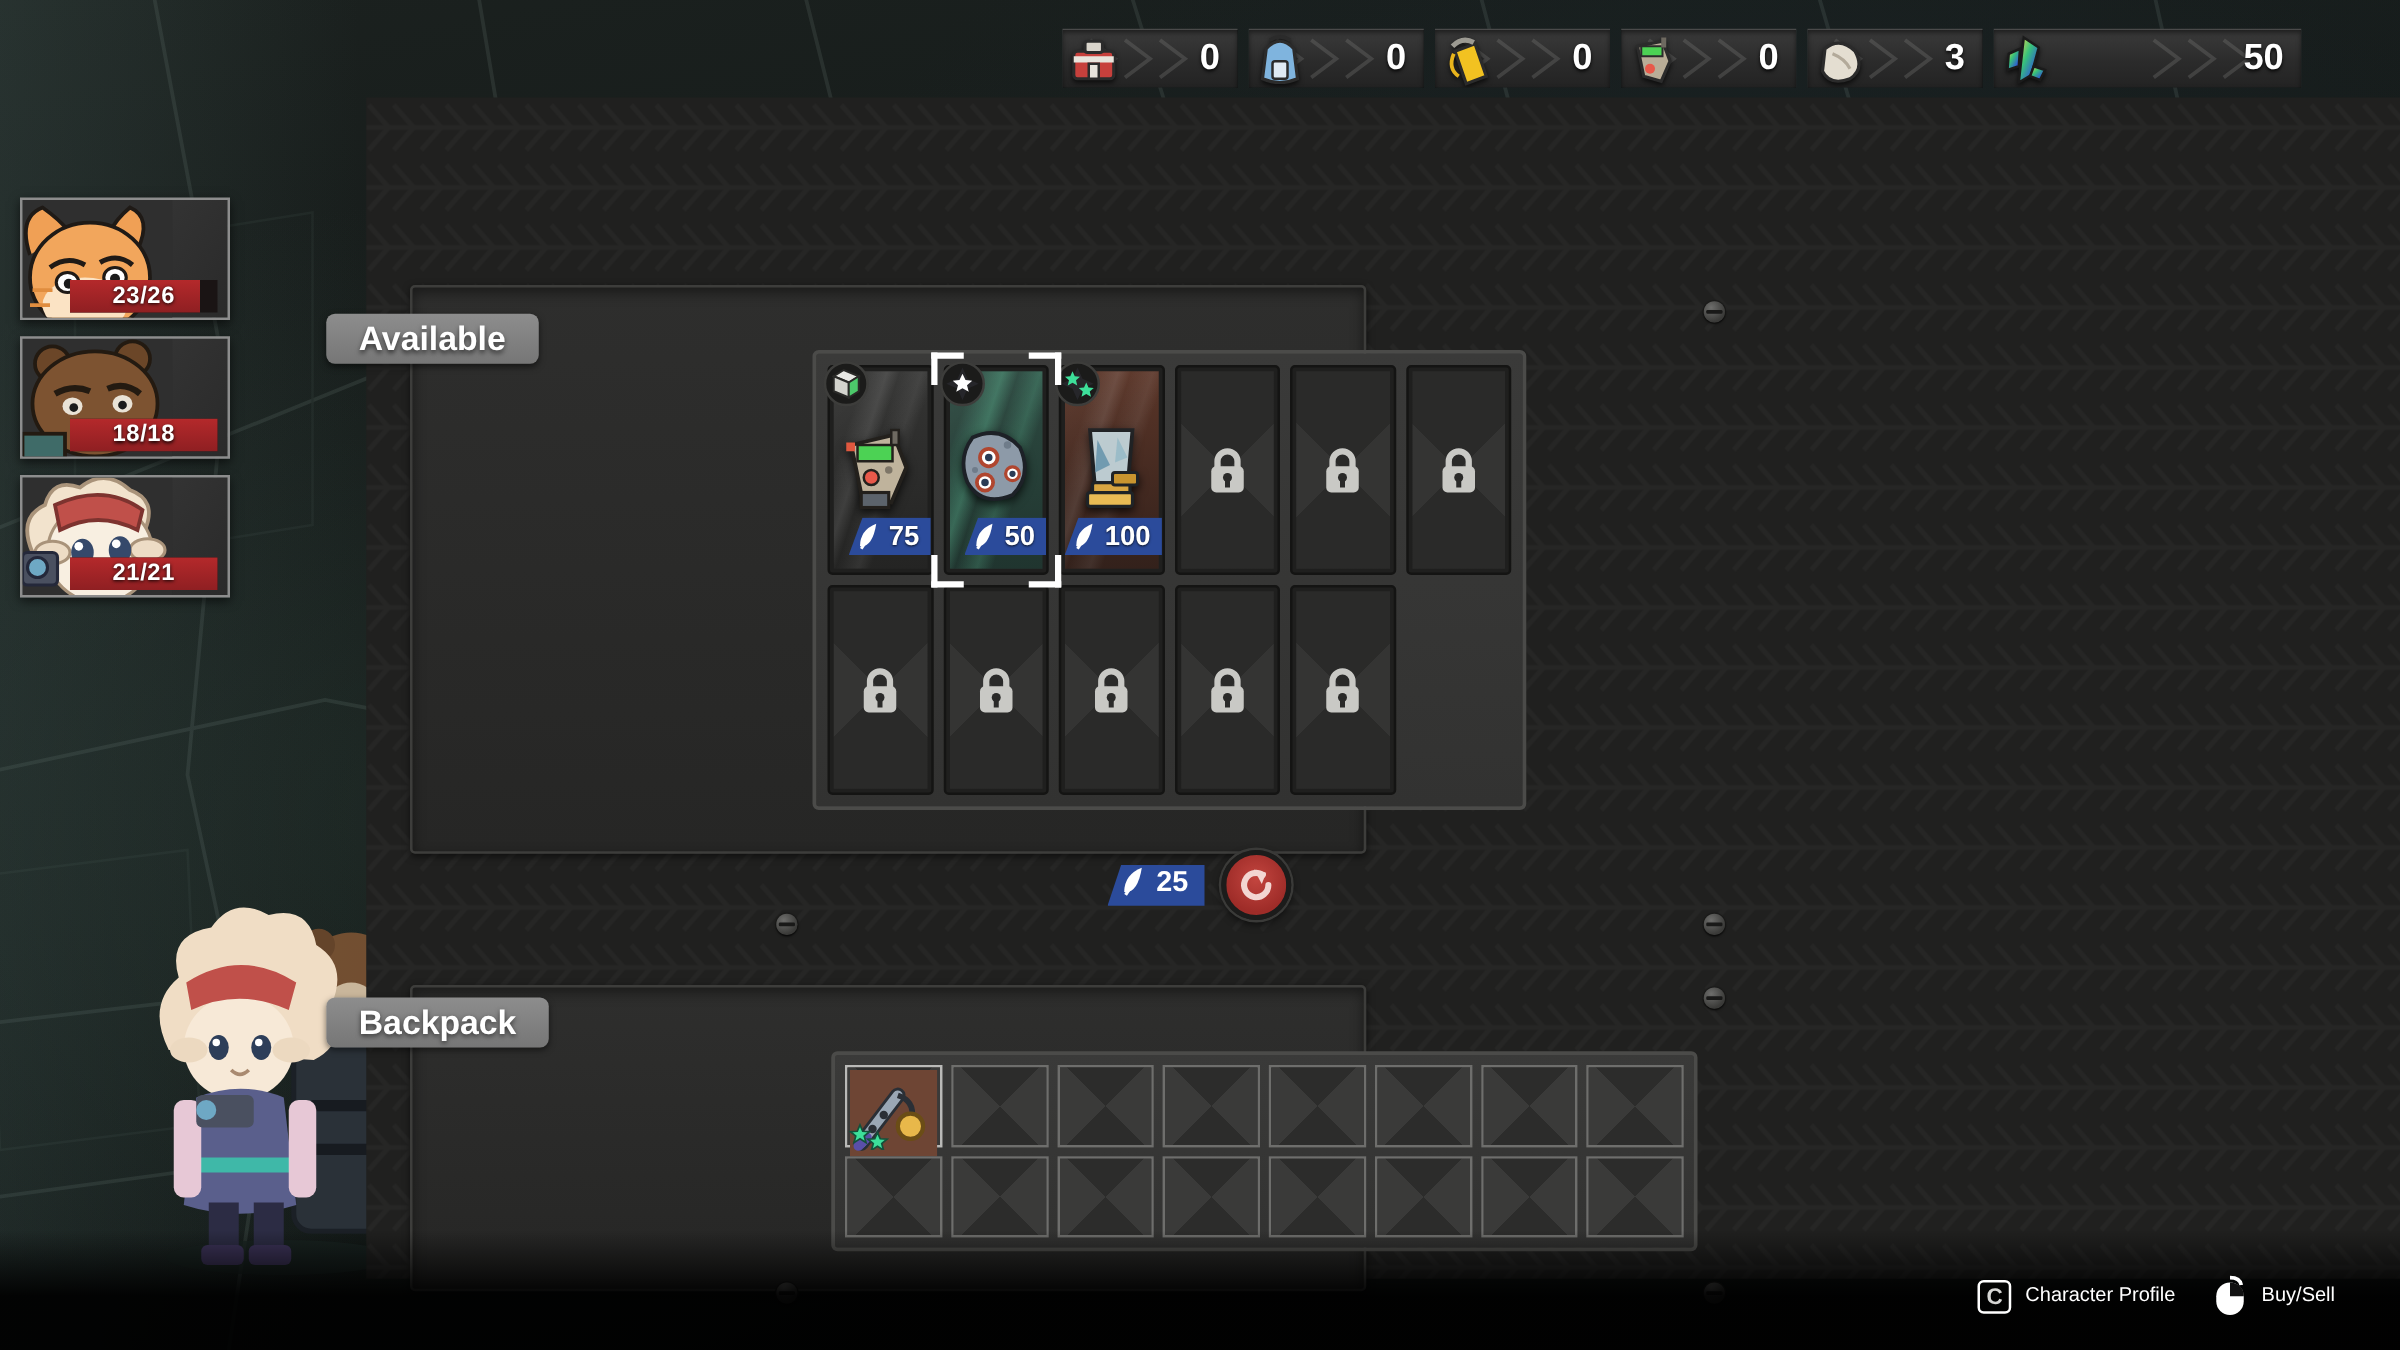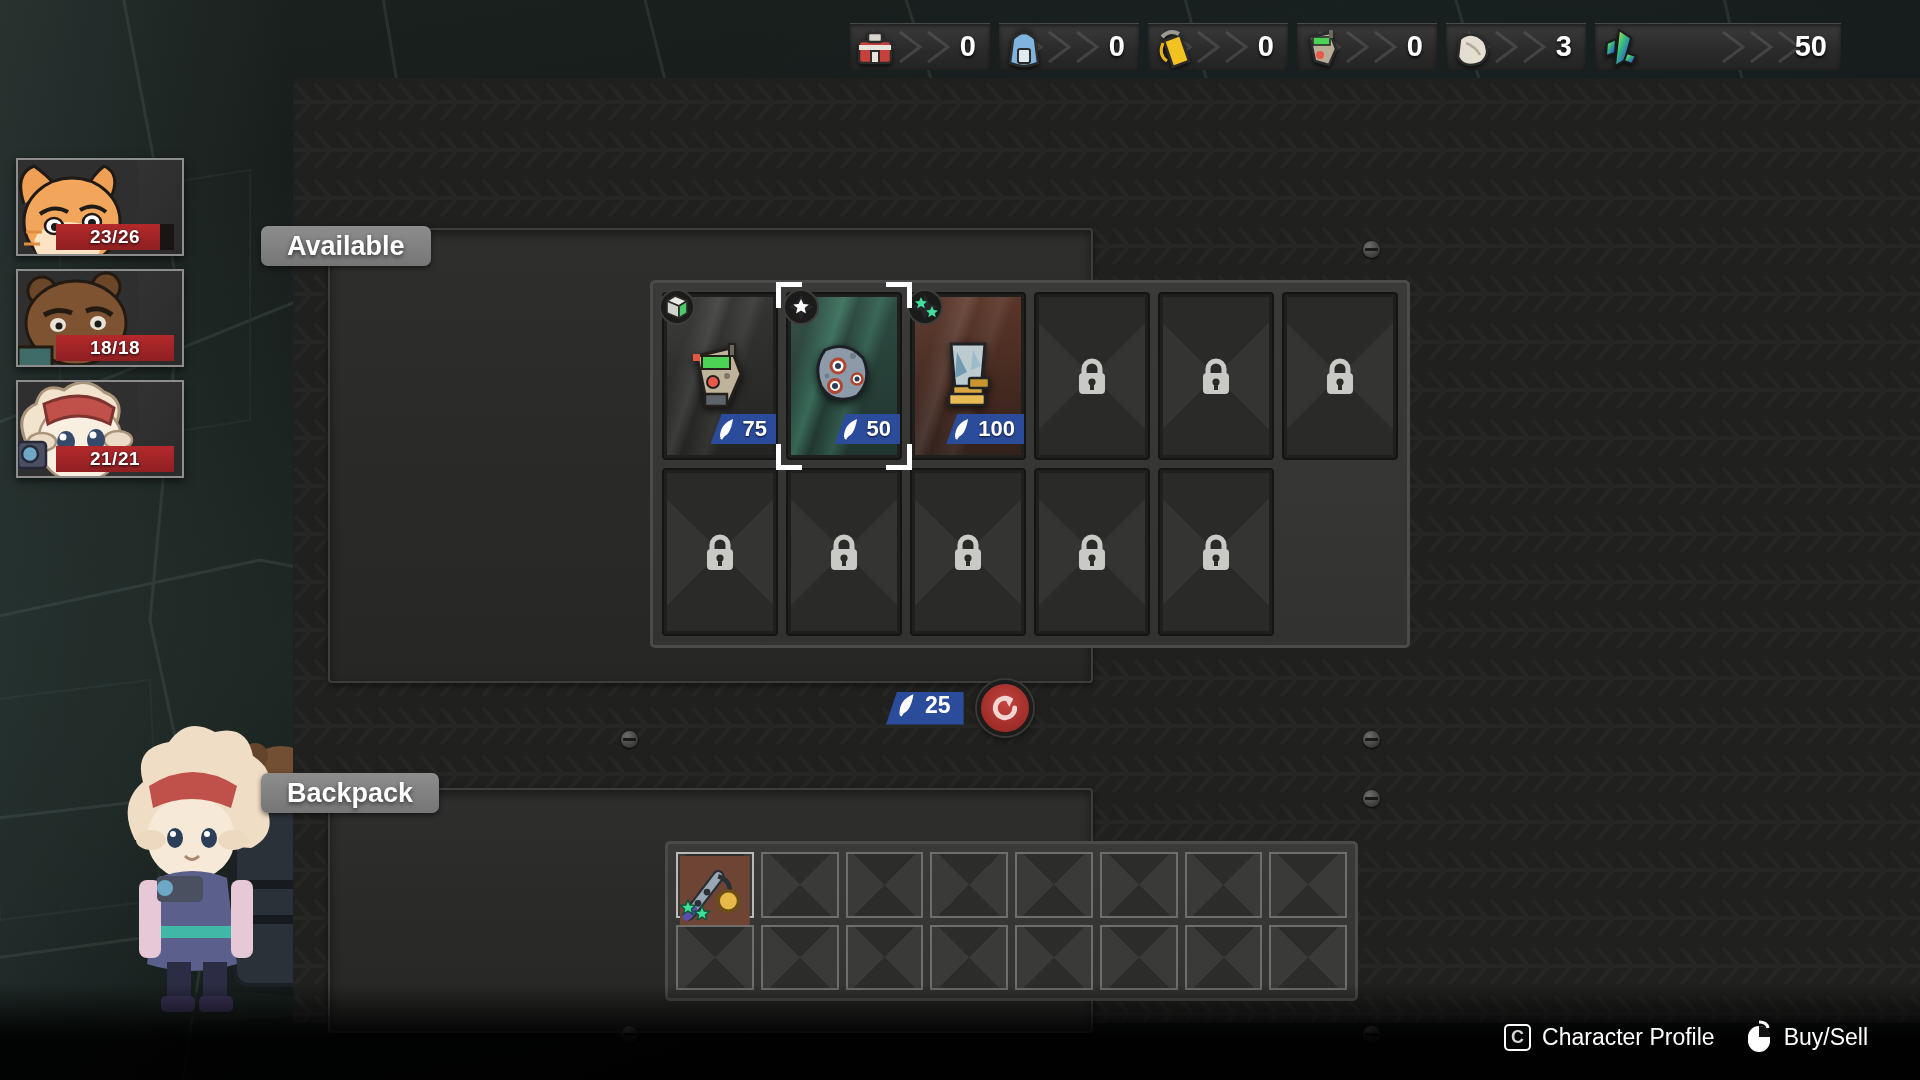--- a/index.html
+++ b/index.html
@@ -132,20 +132,21 @@
   
   .sec-head {
     position:absolute; height:40px; padding:0 26px;
     background:linear-gradient(180deg,#8d8d8d,#767676);
     border-radius:7px;
     display:flex; align-items:center;
     color:#fff; font-size:27px; font-weight:bold;
     text-shadow:0 2px 4px rgba(0,0,0,.6);
     z-index:6;
     box-shadow:0 2px 5px rgba(0,0,0,.5);
+    margin-top:25px;
   }
 
   
   .frame {
     position:absolute;
     background:linear-gradient(180deg,#2e2e2d,#262625);
     border:2px solid #3d3d3b;
     border-radius:4px;
     box-shadow:0 4px 10px rgba(0,0,0,.45) inset, 0 2px 6px rgba(0,0,0,.5);
   }
@@ -155,21 +156,21 @@
     box-shadow:0 1px 2px rgba(0,0,0,.8), 0 0 0 1px #1d1d1c;
   }
   .screw::after{
     content:""; position:absolute; left:2px; right:2px; top:7px; height:3px;
     background:#191918; border-radius:1px;
   }
 
   
   #avail-grid {
     position:absolute; left:357px; top:202px;
-    width:760px; height:368px;
+    width:571px; height:368px;
     background:linear-gradient(180deg,#3a3a39,#323231);
     border:3px solid #4b4b49;
     border-radius:5px;
     padding:9px;
     display:grid; grid-template-columns:repeat(6,1fr); grid-template-rows:repeat(2,1fr);
     gap:8px;
     z-index:8;
   }
   .slot {
     position:relative;
@@ -336,21 +337,21 @@
   #hints {
     position:absolute; right:52px; bottom:22px; height:42px;
     display:flex; align-items:center; gap:30px; z-index:25;
   }
   .hint { display:flex; align-items:center; gap:11px; }
   .key-box {
     width:27px; height:27px; border:2px solid #fff; border-radius:5px;
     display:flex; align-items:center; justify-content:center;
     color:#d6d6d4; font-size:18px; font-weight:bold;
   }
-  .hint-lbl { color:#fff; font-size:23px; }
+  .hint-lbl { color:#fff; font-size:16px; }
   #bottom-fade {
     position:absolute; left:0; bottom:0; width:1920px; height:96px;
     background:linear-gradient(180deg,transparent,rgba(0,0,0,.92) 55%);
     z-index:18;
   }
 </style>
 </head>
 <body>
 
 <div id="scene">

